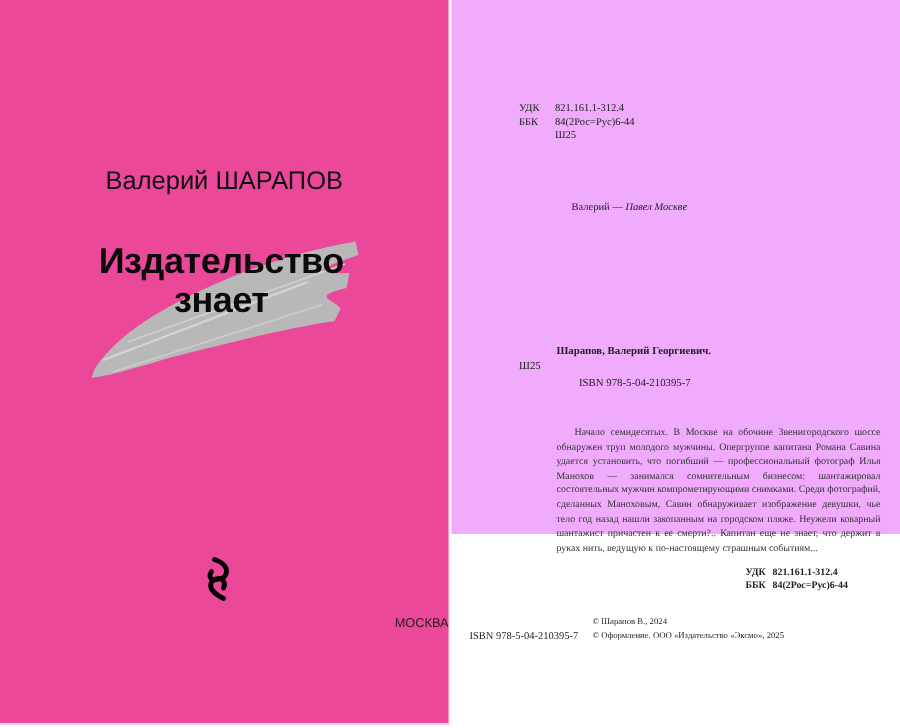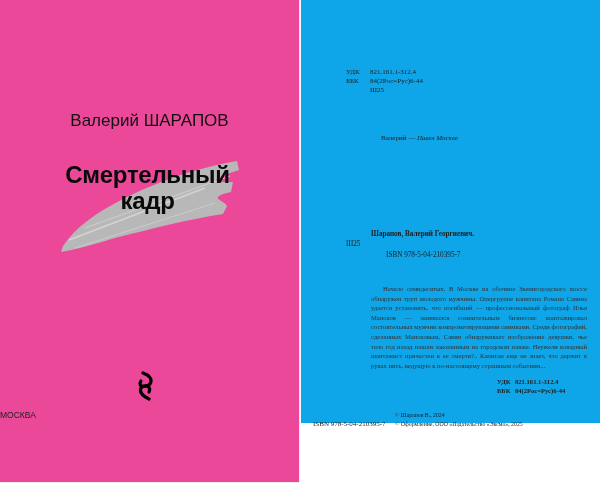--- a/index.html
+++ b/index.html
@@ -5,36 +5,36 @@
     html, body { margin:0; padding:0; }
     body {
       width:600px; height:485px; background:#ffffff; position:relative; overflow:hidden;
       font-family:"Liberation Serif", serif; color:#1a1a1a;
     }
     .page-left {
       position:absolute; left:0; top:0; width:299px; height:482px;
       background:#ec4899; border-right:1px solid #ececec; border-bottom:1px solid #ececec;
     }
     .page-right {
-      position:absolute; left:301px; top:0; width:299px; height:423px; background:#0ea5e9;
+      position:absolute; left:301px; top:0; width:299px; height:356px; background:#f0abfc;
     }
     .author {
       position:absolute; left:0; width:299px; top:111px; text-align:center;
       font-family:"Liberation Sans", sans-serif; font-size:17px; color:#111;
     }
     .title-block { position:absolute; left:55px; top:158px; width:185px; height:95px; }
     .brush { position:absolute; left:0; top:0; width:185px; height:95px; }
     .title {
       position:absolute; left:0; top:4px; width:185px; text-align:center;
       font-family:"Liberation Sans", sans-serif; font-weight:bold; font-size:24px;
       line-height:26px; color:#0a0a0a; letter-spacing:-0.3px;
     }
     .logo { position:absolute; left:135px; top:371px; width:22px; height:30px; }
     .city {
-      position:absolute; left:0; width:299px; top:410px; text-align:left;
+      position:absolute; left:0; width:299px; top:410px; text-align:right;
       font-family:"Liberation Sans", sans-serif; font-size:8.5px; color:#222;
     }
     .codes { position:absolute; left:45px; top:68px; font-size:7px; line-height:9px; color:#222; }
     .codes .row { display:flex; }
     .codes .k { width:24px; }
     .artist { position:absolute; left:80px; top:134px; font-size:7px; color:#222; }
     .artist i { font-style:italic; }
     .biblio { position:absolute; left:45px; top:230px; width:240px; font-size:7.2px; line-height:9.6px; color:#222; }
     .biblio .head { padding-left:25px; font-weight:bold; }
     .biblio .entry { display:flex; }
@@ -60,22 +60,22 @@
   <div class="author">Валерий ШАРАПОВ</div>
 
   <div class="title-block">
     <svg class="brush" viewBox="0 0 185 95">
       <path d="M8,88 C20,70 40,55 70,40 C100,25 140,10 182,3 L184,12 C160,20 150,25 178,24 L176,34 C150,40 170,42 172,48 L168,56 C130,62 100,70 60,80 C40,86 20,92 6,94 Z" fill="#b8b8b8"></path>
       <path d="M14,82 L150,30" stroke="#d4d4d4" stroke-width="1.5"></path>
       <path d="M20,90 L160,45" stroke="#cccccc" stroke-width="1"></path>
       <path d="M30,70 L175,18" stroke="#d0d0d0" stroke-width="1"></path>
     </svg>
     <div class="title">
-      <div>Смертельный</div>
-      <div>кадр</div>
+      <div>Издательство</div>
+      <div>знает</div>
     </div>
   </div>
 
   <svg class="logo" viewBox="0 0 22 30">
     <path d="M8,2 C14,4 18,8 15,13 C13,16 8,14 6,17 C4,21 8,25 14,28" stroke="#000" stroke-width="3.2" fill="none" stroke-linecap="round"></path>
     <path d="M6,10 C4,13 5,16 9,15 C13,14 16,17 14,21" stroke="#000" stroke-width="3.2" fill="none" stroke-linecap="round"></path>
   </svg>
   <div class="city">МОСКВА</div>
 </div>
 

